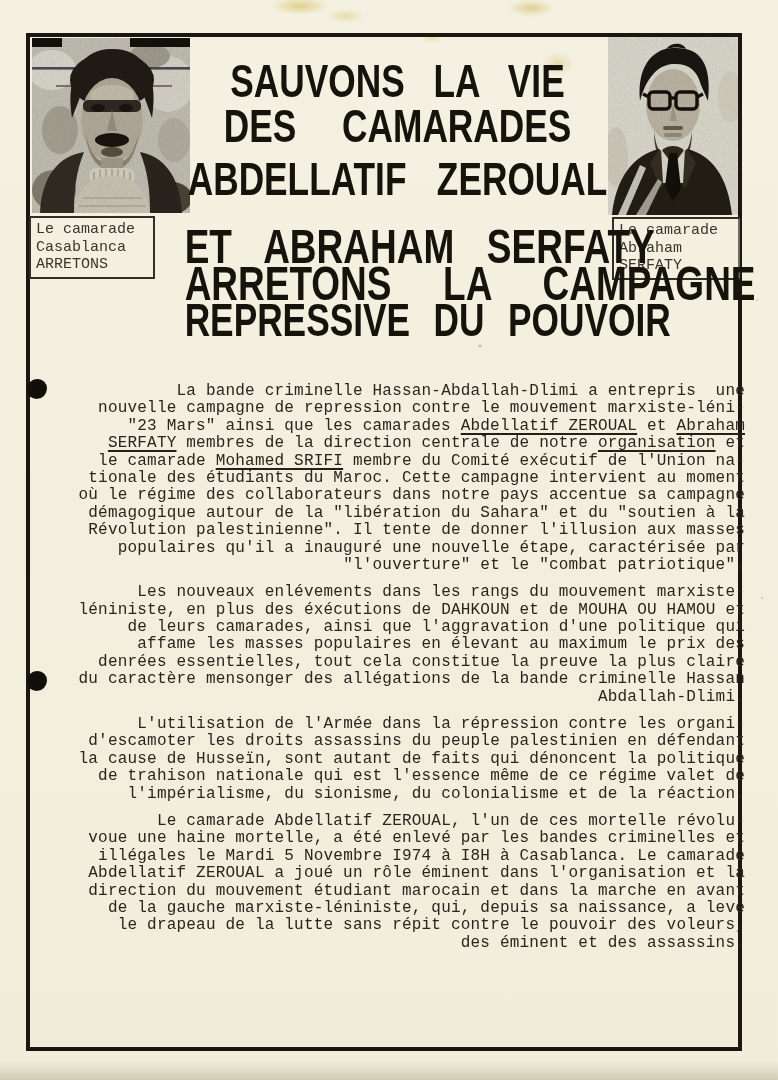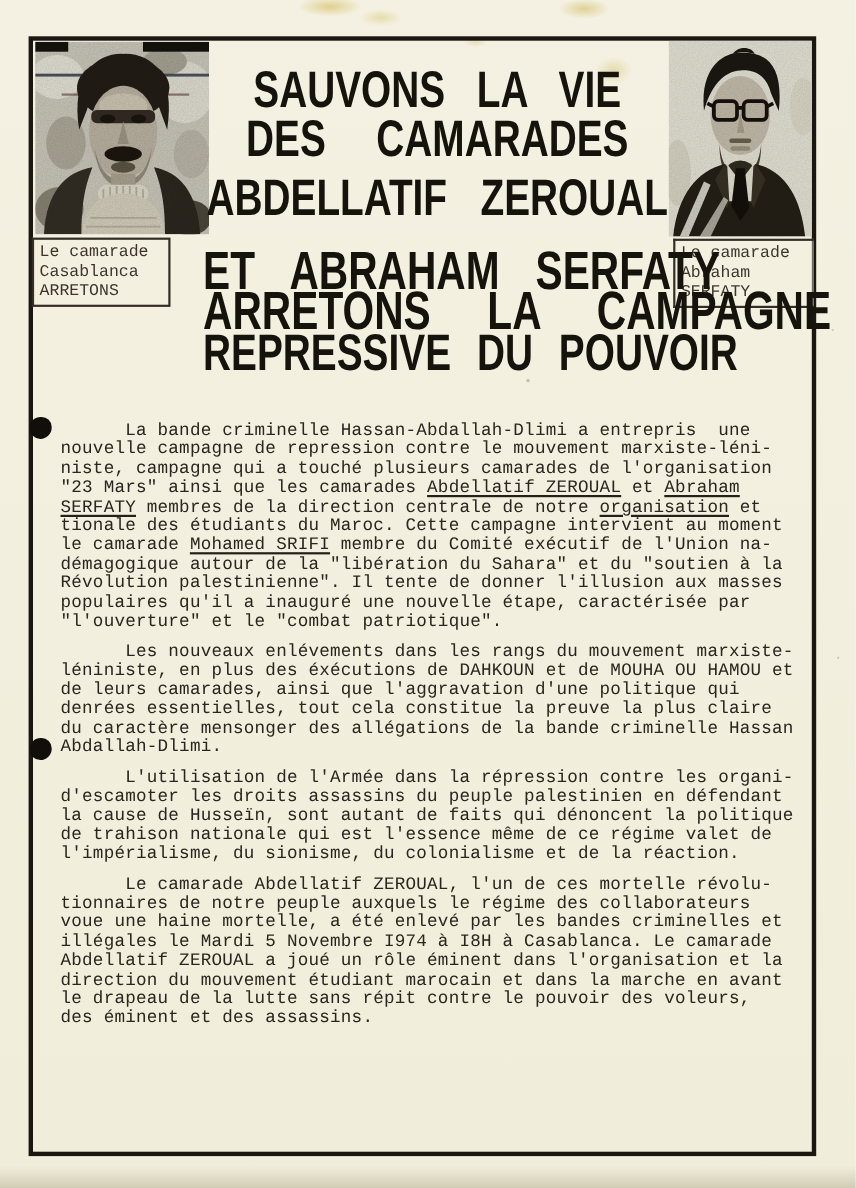--- a/index.html
+++ b/index.html
@@ -47,21 +47,21 @@
   .t6{top:294px;font-size:41px;word-spacing:16px;}
   .dot{
     position:absolute;width:20px;height:20px;border-radius:50% 46% 52% 48%;
     background:#120f0a;z-index:5;
   }
   .dot1{left:27px;top:379px;}
   .dot2{left:27px;top:671px;}
   .body-text{
     position:absolute;left:55px;top:383px;width:690px;z-index:4;
     font-family:"Liberation Mono",monospace;font-size:16px;line-height:17.4px;
-    letter-spacing:0.2px;color:#2a251e;
+    letter-spacing:0.2px;color:#2a251e;text-align:right;
   }
   .para{margin-bottom:10px;}
   .bline{white-space:pre;height:17.4px;}
   .u{
     text-decoration-line:underline;
     text-decoration-thickness:2px;
     text-decoration-color:#241f18;
     text-underline-offset:3px;
   }
   .bottom-band{
@@ -165,48 +165,49 @@
 <div class="hl t5">ARRETONS LA CAMPAGNE</div>
 <div class="hl t6">REPRESSIVE DU POUVOIR</div>
 
 <div class="dot dot1"></div>
 <div class="dot dot2"></div>
 
 <div class="body-text">
     <div class="para">
       <div class="bline"><span>      La bande criminelle Hassan-Abdallah-Dlimi a entrepris  une</span></div>
       <div class="bline"><span>nouvelle campagne de repression contre le mouvement marxiste-léni-</span></div>
-      <div class="bline"><span>niste, campagne qui a touché plusieurs camarades de l'organisation</span></div>
       <div class="bline"><span>"23 Mars" ainsi que les camarades </span><span class="u">Abdellatif ZEROUAL</span><span> et </span><span class="u">Abraham</span></div>
       <div class="bline"><span class="u">SERFATY</span><span> membres de la direction centrale de notre </span><span class="u">organisation</span><span> et</span></div>
+      <div class="bline"><span>le camarade </span><span class="u">Mohamed SRIFI</span><span> membre du Comité exécutif de l'Union na-</span></div>
       <div class="bline"><span>tionale des étudiants du Maroc. Cette campagne intervient au moment</span></div>
-      <div class="bline"><span>le camarade </span><span class="u">Mohamed SRIFI</span><span> membre du Comité exécutif de l'Union na-</span></div>
+      <div class="bline"><span>où le régime des collaborateurs dans notre pays accentue sa campagne</span></div>
       <div class="bline"><span>démagogique autour de la "libération du Sahara" et du "soutien à la</span></div>
       <div class="bline"><span>Révolution palestinienne". Il tente de donner l'illusion aux masses</span></div>
       <div class="bline"><span>populaires qu'il a inauguré une nouvelle étape, caractérisée par</span></div>
       <div class="bline"><span>"l'ouverture" et le "combat patriotique".</span></div>
     </div>
     <div class="para">
       <div class="bline"><span>      Les nouveaux enlévements dans les rangs du mouvement marxiste-</span></div>
       <div class="bline"><span>léniniste, en plus des éxécutions de DAHKOUN et de MOUHA OU HAMOU et</span></div>
       <div class="bline"><span>de leurs camarades, ainsi que l'aggravation d'une politique qui</span></div>
+      <div class="bline"><span>affame les masses populaires en élevant au maximum le prix des</span></div>
       <div class="bline"><span>denrées essentielles, tout cela constitue la preuve la plus claire</span></div>
       <div class="bline"><span>du caractère mensonger des allégations de la bande criminelle Hassan</span></div>
       <div class="bline"><span>Abdallah-Dlimi.</span></div>
     </div>
     <div class="para">
       <div class="bline"><span>      L'utilisation de l'Armée dans la répression contre les organi-</span></div>
       <div class="bline"><span>d'escamoter les droits assassins du peuple palestinien en défendant</span></div>
       <div class="bline"><span>la cause de Husseïn, sont autant de faits qui dénoncent la politique</span></div>
       <div class="bline"><span>de trahison nationale qui est l'essence même de ce régime valet de</span></div>
       <div class="bline"><span>l'impérialisme, du sionisme, du colonialisme et de la réaction.</span></div>
     </div>
     <div class="para">
       <div class="bline"><span>      Le camarade Abdellatif ZEROUAL, l'un de ces mortelle révolu-</span></div>
-      <div class="bline"><span>tionnaires de notre peuple auxquels le régime des collaborateurs</span></div>
       <div class="bline"><span>voue une haine mortelle, a été enlevé par les bandes criminelles et</span></div>
       <div class="bline"><span>illégales le Mardi 5 Novembre I974 à I8H à Casablanca. Le camarade</span></div>
       <div class="bline"><span>Abdellatif ZEROUAL a joué un rôle éminent dans l'organisation et la</span></div>
       <div class="bline"><span>direction du mouvement étudiant marocain et dans la marche en avant</span></div>
+      <div class="bline"><span>de la gauche marxiste-léniniste, qui, depuis sa naissance, a levé</span></div>
       <div class="bline"><span>le drapeau de la lutte sans répit contre le pouvoir des voleurs,</span></div>
       <div class="bline"><span>des éminent et des assassins.</span></div>
     </div>
   </div>
 
 </body></html>

